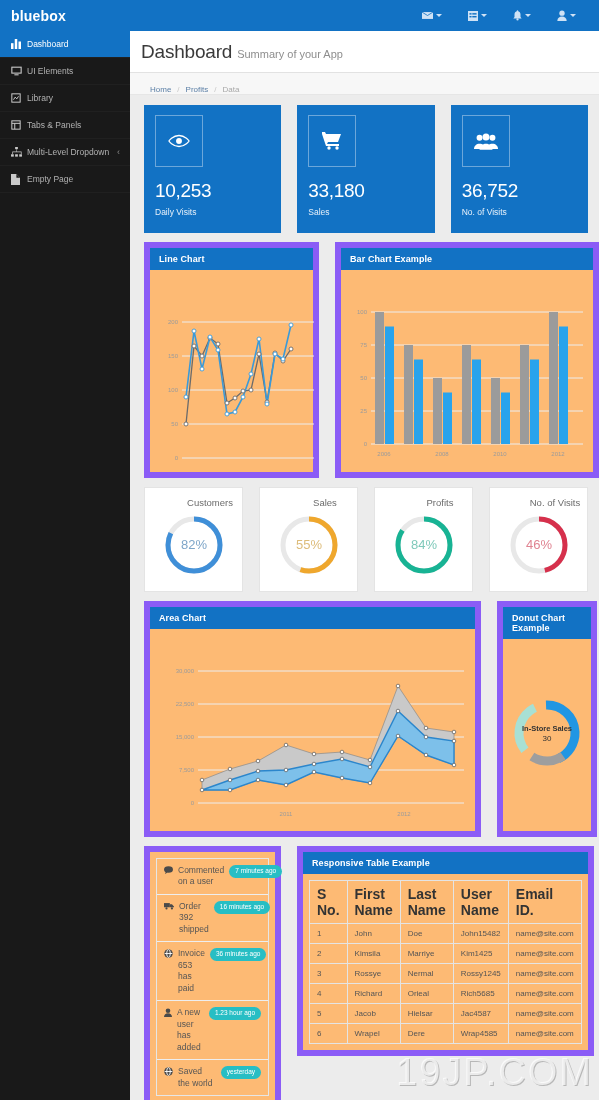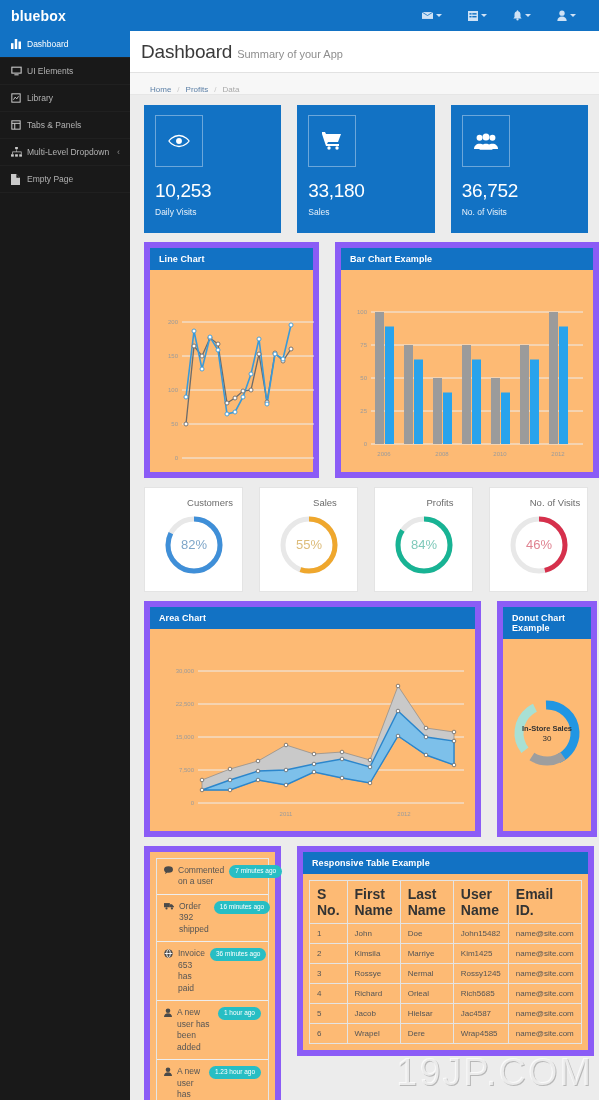--- a/index.html
+++ b/index.html
@@ -501,30 +501,20 @@
             <div class="task-item">
               <span class="t-ico">
                 <svg width="9" height="9" viewBox="0 0 10 10" fill="none" stroke="currentColor" stroke-width="1">
                     <circle cx="5" cy="5" r="4.3" fill="currentColor"></circle>
                     <ellipse cx="5" cy="5" rx="2" ry="4.3" stroke="#fff" fill="none"></ellipse>
                     <path d="M.7 5h8.6" stroke="#fff"></path>
                   </svg>
               </span>
               <span class="t-txt">Invoice 653 has paid</span>
               <span class="badge">36 minutes ago</span>
-            </div>
-            <div class="task-item">
-              <span class="t-ico">
-                <svg width="8" height="9" viewBox="0 0 9 10" fill="currentColor">
-                    <circle cx="4.5" cy="3" r="2.6"></circle>
-                    <path d="M0 10c0-2.5 2-4.1 4.5-4.1S9 7.5 9 10z"></path>
-                  </svg>
-              </span>
-              <span class="t-txt">A new user has been added</span>
-              <span class="badge">1 hour ago</span>
             </div>
             <div class="task-item">
               <span class="t-ico">
                 <svg width="8" height="9" viewBox="0 0 9 10" fill="currentColor">
                     <circle cx="4.5" cy="3" r="2.6"></circle>
                     <path d="M0 10c0-2.5 2-4.1 4.5-4.1S9 7.5 9 10z"></path>
                   </svg>
               </span>
               <span class="t-txt">A new user has added</span>
               <span class="badge">1.23 hour ago</span>

